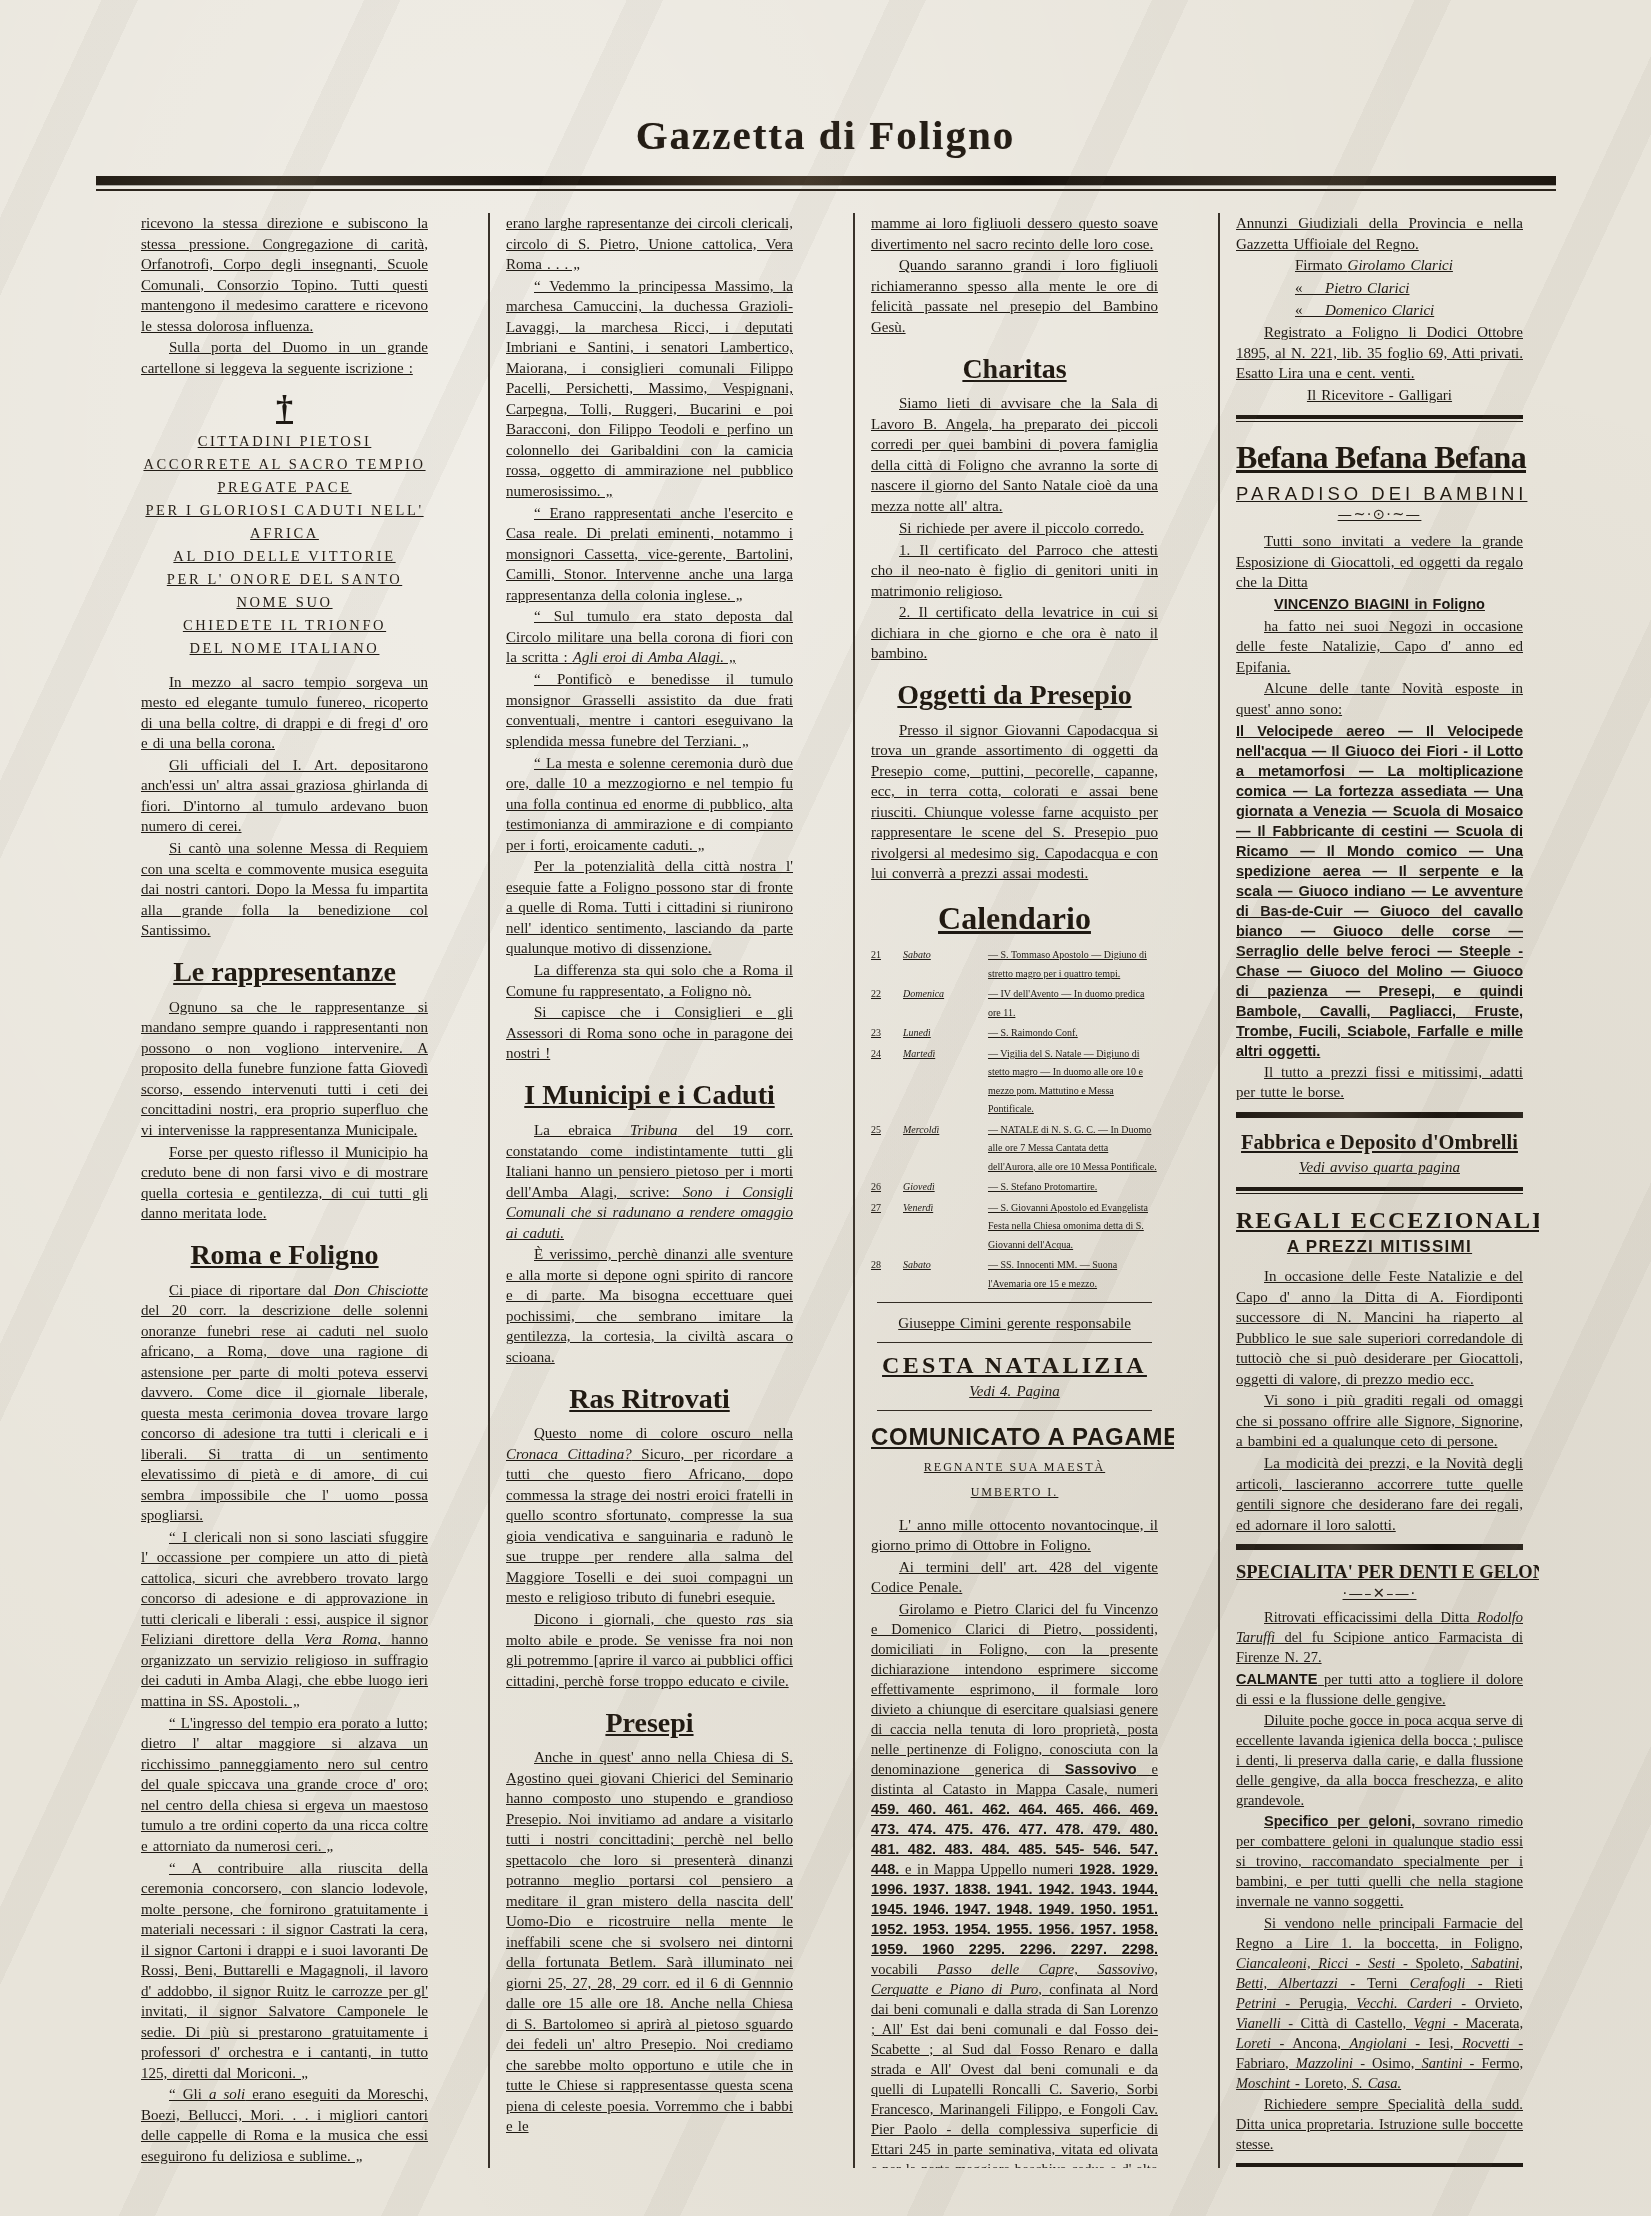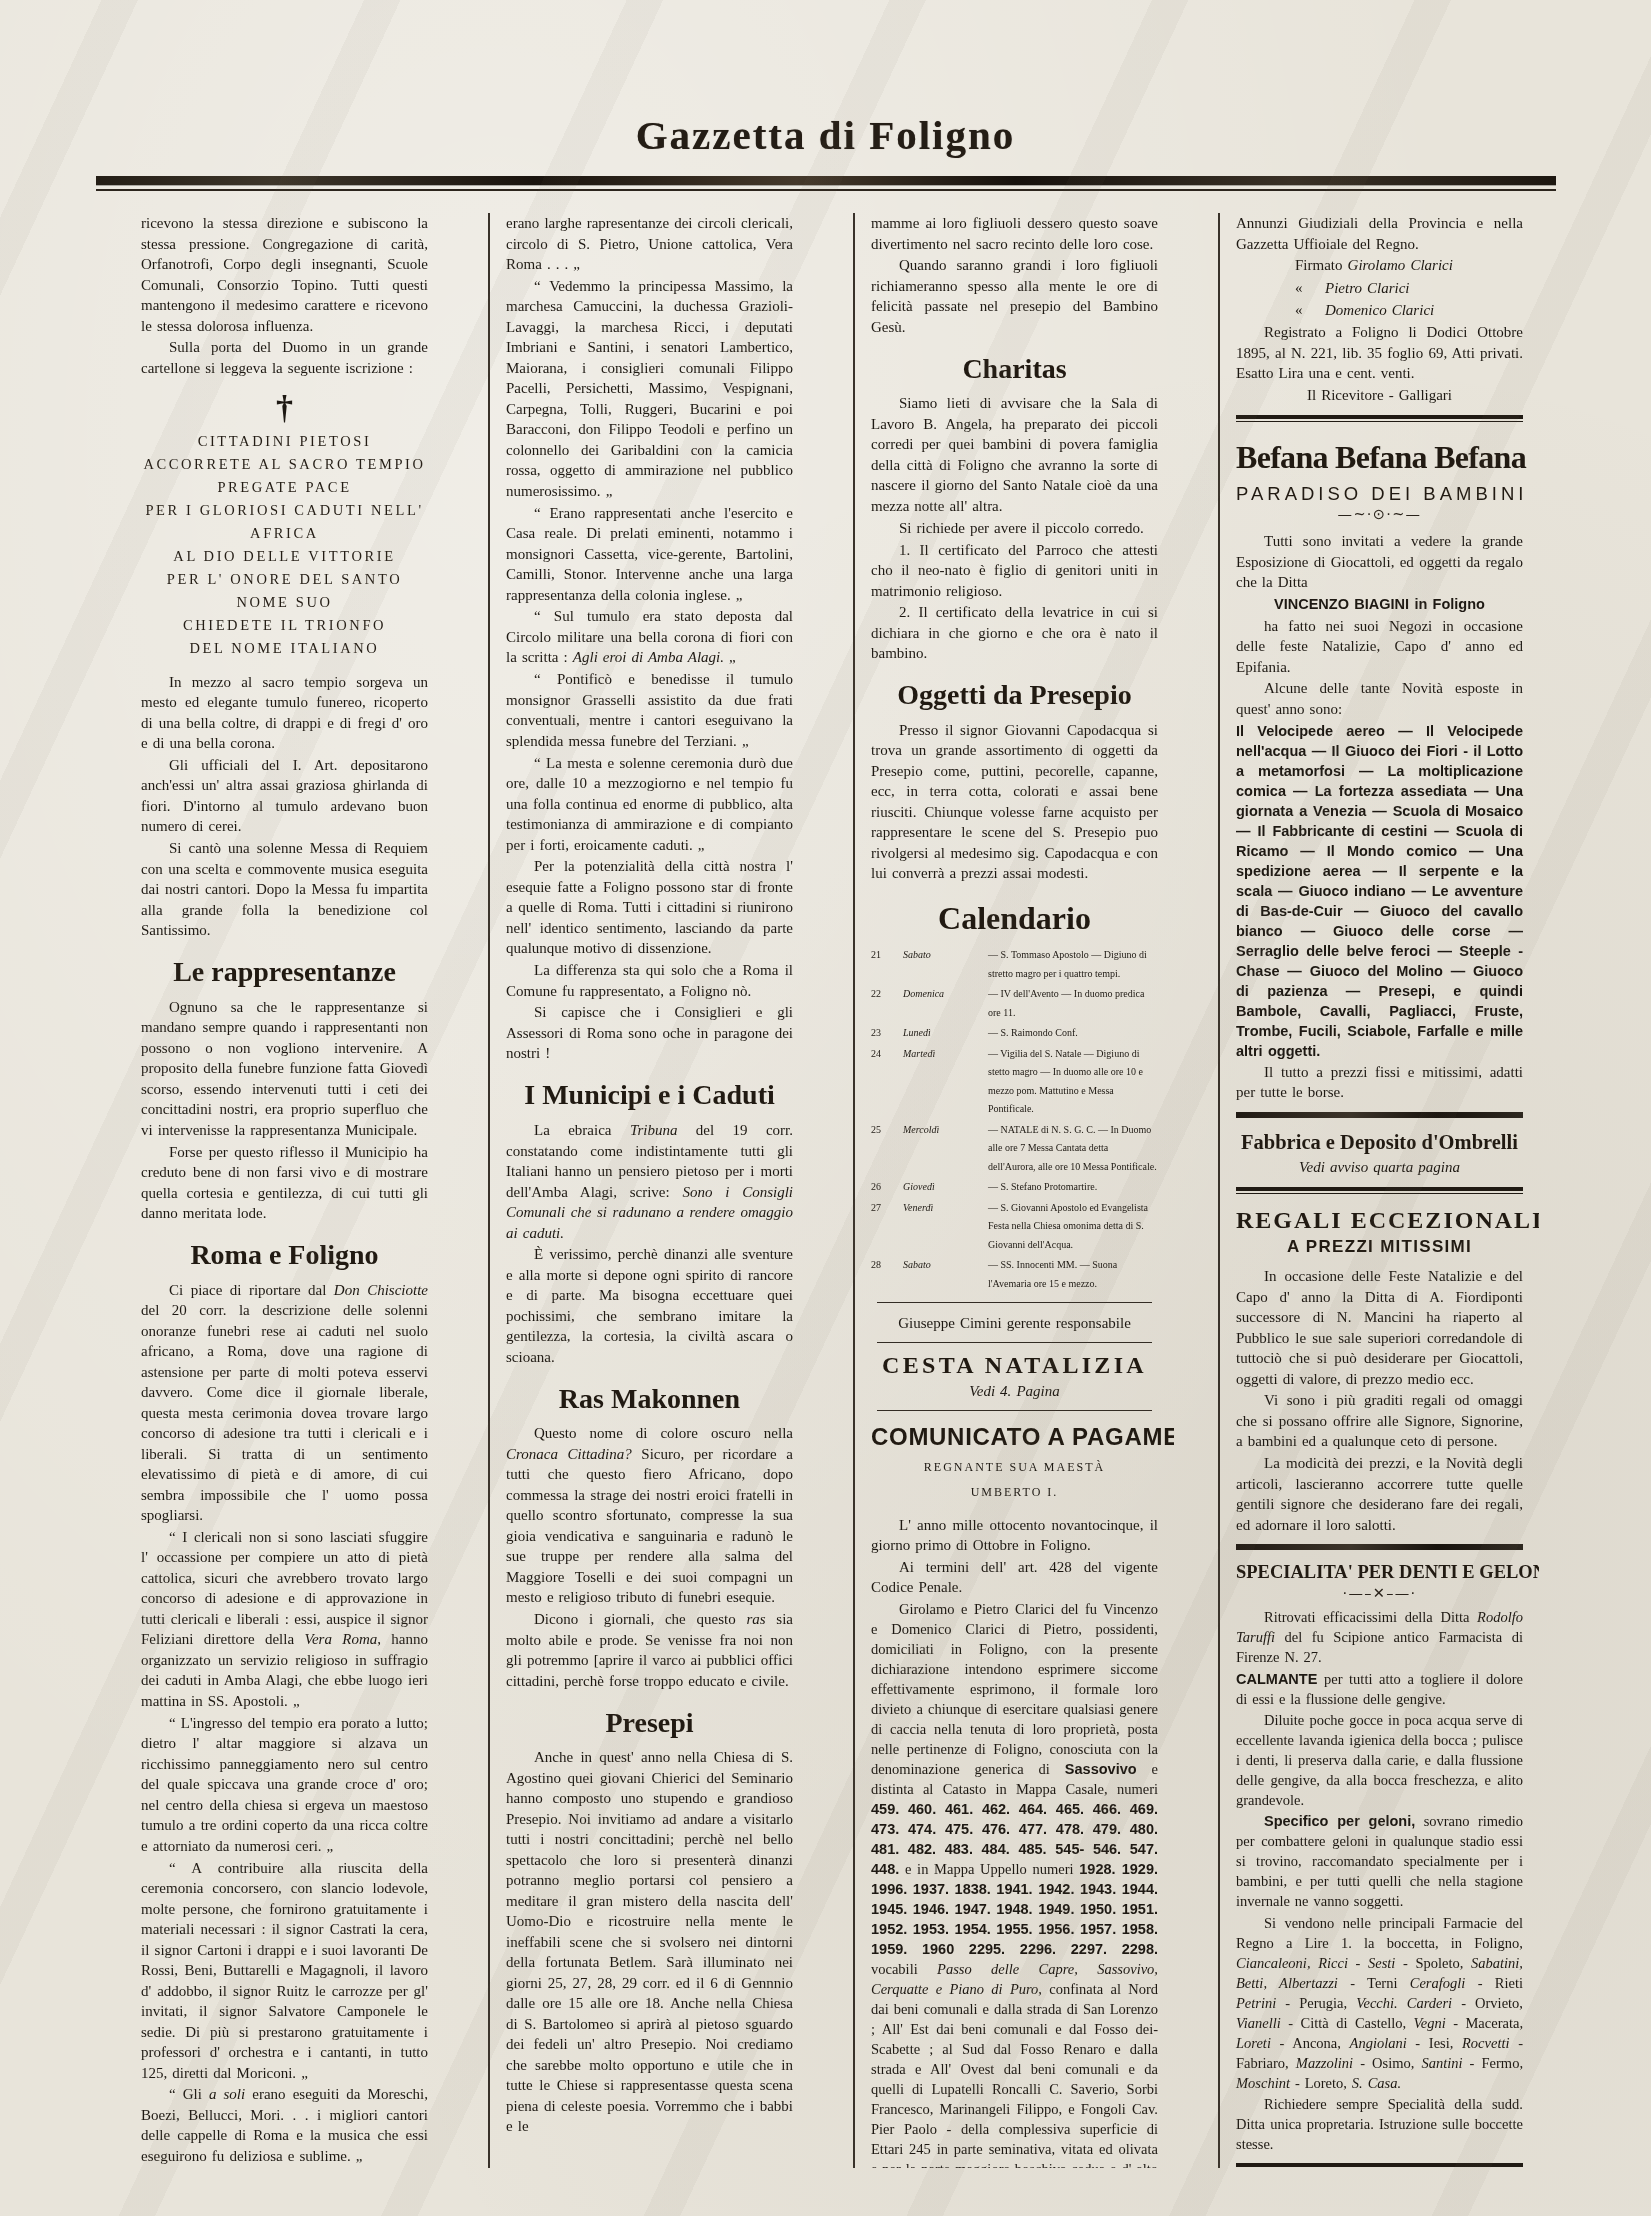--- a/index.html
+++ b/index.html
@@ -7,20 +7,21 @@
     position:relative;
     width:1651px;height:2216px;
     margin:0 auto;
     background:
       radial-gradient(ellipse at 30% 20%, rgba(255,255,255,.35), rgba(0,0,0,0) 60%),
       radial-gradient(ellipse at 80% 70%, rgba(120,108,88,.10), rgba(0,0,0,0) 55%),
       #e8e4da;
     color:#1e1913;
     font-family:"Liberation Serif", serif;
     overflow:hidden;
+    text-decoration:underline;
   }
   
   .page::before{
     content:"";position:absolute;inset:0;pointer-events:none;
     background:repeating-linear-gradient(115deg,
       rgba(110,100,82,0) 0 92px,
       rgba(110,100,82,.07) 92px 125px,
       rgba(110,100,82,0) 125px 238px);
     opacity:.8;
   }
@@ -131,21 +132,21 @@
         <p class="para ">“ Erano rappresentati anche l'esercito e Casa reale. Di prelati eminenti, notammo i monsignori Cassetta, vice-gerente, Bartolini, Camilli, Stonor. Intervenne anche una larga rappresentanza della colonia inglese. „</p>
         <p class="para "><span>“ Sul tumulo era stato deposta dal Circolo militare una bella corona di fiori con la scritta : </span><span class="it ">Agli eroi di Amba Alagi.</span><span> „</span></p>
         <p class="para ">“ Pontificò e benedisse il tumulo monsignor Grasselli assistito da due frati conventuali, mentre i cantori eseguivano la splendida messa funebre del Terziani. „</p>
         <p class="para ">“ La mesta e solenne ceremonia durò due ore, dalle 10 a mezzogiorno e nel tempio fu una folla continua ed enorme di pubblico, alta testimonianza di ammirazione e di compianto per i forti, eroicamente caduti. „</p>
         <p class="para ">Per la potenzialità della città nostra l' esequie fatte a Foligno possono star di fronte a quelle di Roma. Tutti i cittadini si riunirono nell' identico sentimento, lasciando da parte qualunque motivo di dissenzione.</p>
         <p class="para ">La differenza sta qui solo che a Roma il Comune fu rappresentato, a Foligno nò.</p>
         <p class="para ">Si capisce che i Consiglieri e gli Assessori di Roma sono oche in paragone dei nostri !</p>
         <div class="head h-article">I Municipi e i Caduti</div>
         <p class="para "><span>La ebraica </span><span class="it ">Tribuna</span><span> del 19 corr. constatando come indistintamente tutti gli Italiani hanno un pensiero pietoso per i morti dell'Amba Alagi, scrive: </span><span class="it ">Sono i Consigli Comunali che si radunano a rendere omaggio ai caduti.</span></p>
         <p class="para ">È verissimo, perchè dinanzi alle sventure e alla morte si depone ogni spirito di rancore e di parte. Ma bisogna eccettuare quei pochissimi, che sembrano imitare la gentilezza, la cortesia, la civiltà ascara o scioana.</p>
-        <div class="head h-article">Ras Makonnen</div>
+        <div class="head h-article">Ras Ritrovati</div>
         <p class="para "><span>Questo nome di colore oscuro nella </span><span class="it ">Cronaca Cittadina?</span><span> Sicuro, per ricordare a tutti che questo fiero Africano, dopo commessa la strage dei nostri eroici fratelli in quello scontro sfortunato, compresse la sua gioia vendicativa e sanguinaria e radunò le sue truppe per rendere alla salma del Maggiore Toselli e dei suoi compagni un mesto e religioso tributo di funebri esequie.</span></p>
         <p class="para "><span>Dicono i giornali, che questo </span><span class="it ">ras</span><span> sia molto abile e prode. Se venisse fra noi non gli potremmo [aprire il varco ai pubblici offici cittadini, perchè forse troppo educato e civile.</span></p>
         <div class="head h-article">Presepi</div>
         <p class="para ">Anche in quest' anno nella Chiesa di S. Agostino quei giovani Chierici del Seminario hanno composto uno stupendo e grandioso Presepio. Noi invitiamo ad andare a visitarlo tutti i nostri concittadini; perchè nel bello spettacolo che loro si presenterà dinanzi potranno meglio portarsi col pensiero a meditare il gran mistero della nascita dell' Uomo-Dio e ricostruire nella mente le ineffabili scene che si svolsero nei dintorni della fortunata Betlem. Sarà illuminato nei giorni 25, 27, 28, 29 corr. ed il 6 di Gennnio dalle ore 15 alle ore 18. Anche nella Chiesa di S. Bartolomeo si aprirà al pietoso sguardo dei fedeli un' altro Presepio. Noi crediamo che sarebbe molto opportuno e utile che in tutte le Chiese si rappresentasse questa scena piena di celeste poesia. Vorremmo che i babbi e le</p>
       </section>
     <section class="col">
         <p class="para noind">mamme ai loro figliuoli dessero questo soave divertimento nel sacro recinto delle loro cose.</p>
         <p class="para ">Quando saranno grandi i loro figliuoli richiameranno spesso alla mente le ore di felicità passate nel presepio del Bambino Gesù.</p>
         <div class="head h-article">Charitas</div>
         <p class="para ">Siamo lieti di avvisare che la Sala di Lavoro B. Angela, ha preparato dei piccoli corredi per quei bambini di povera famiglia della città di Foligno che avranno la sorte di nascere il giorno del Santo Natale cioè da una mezza notte all' altra.</p>

